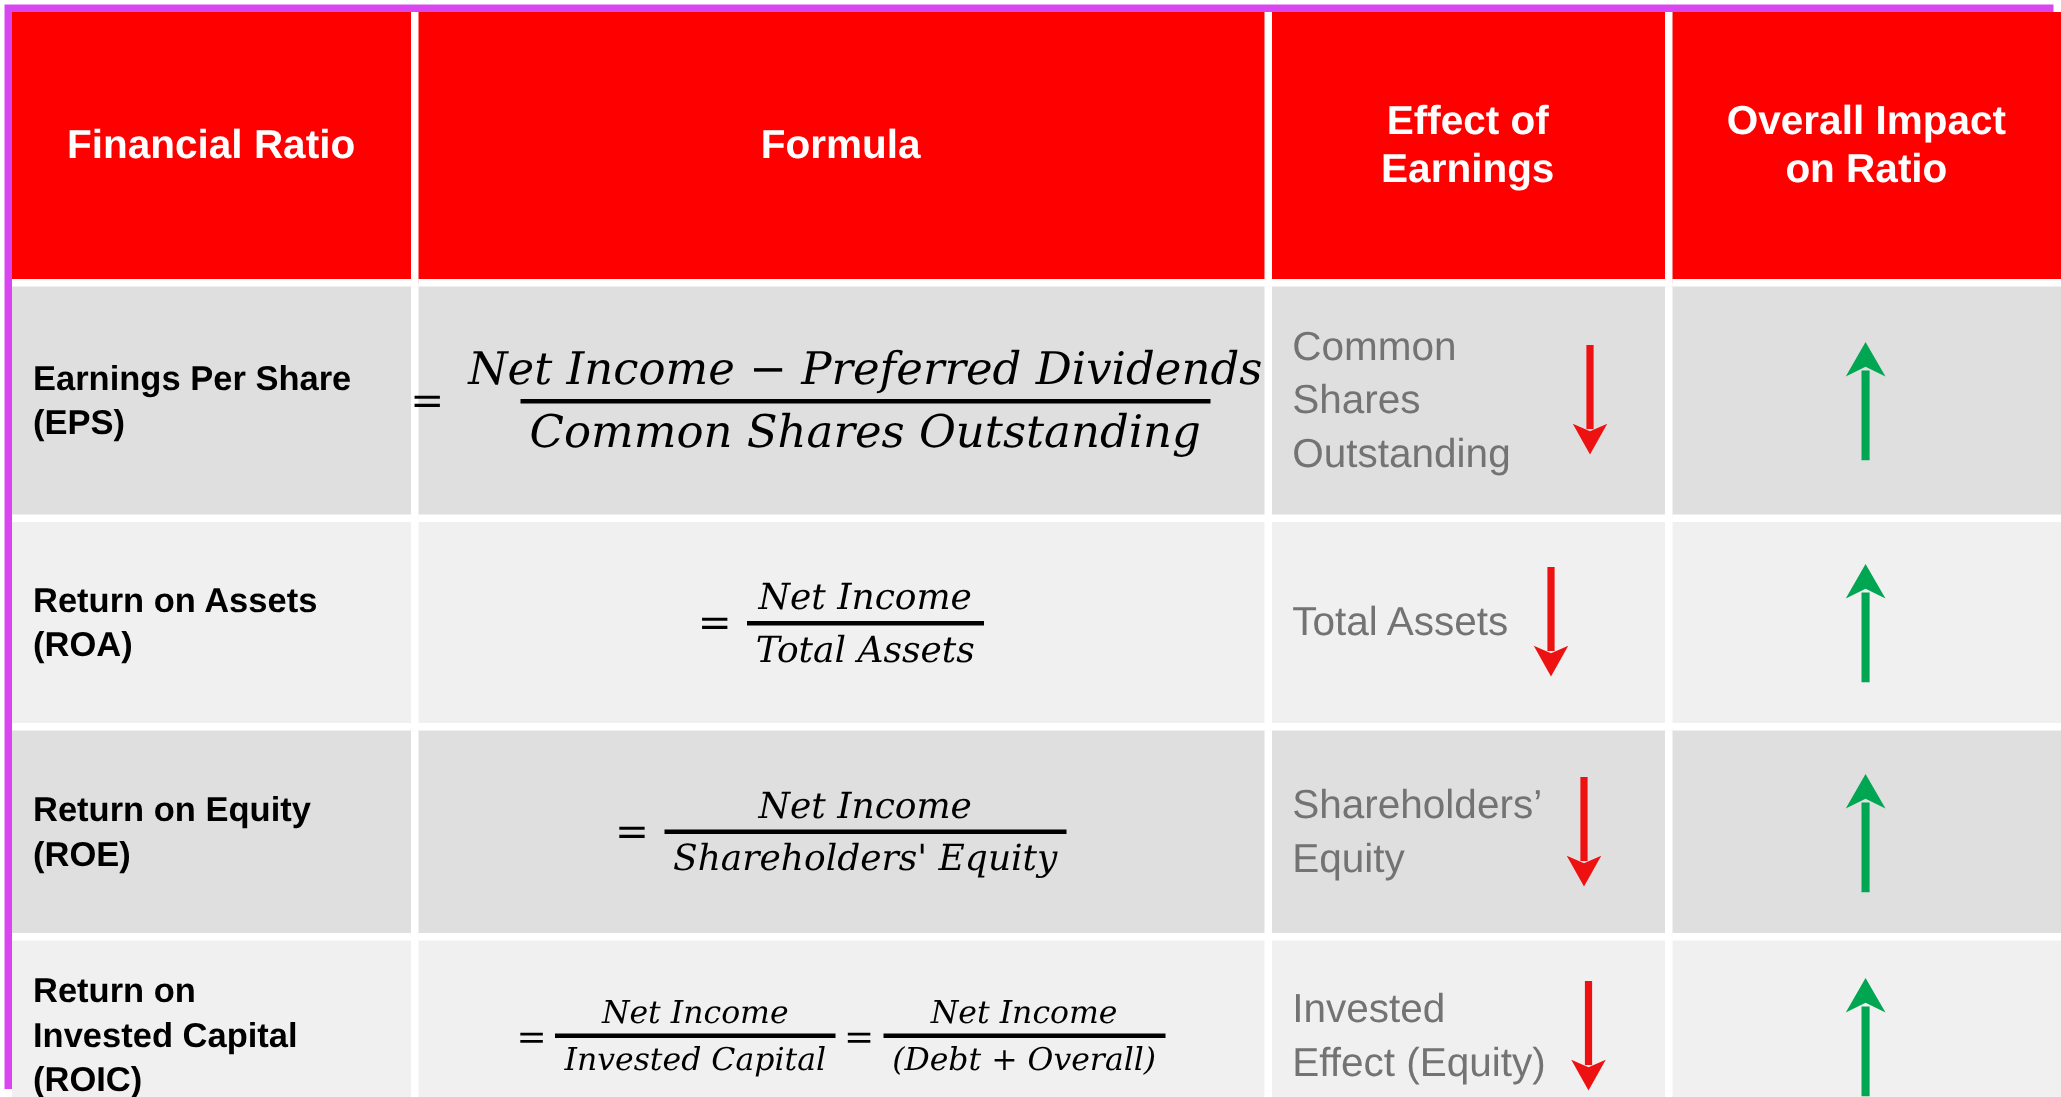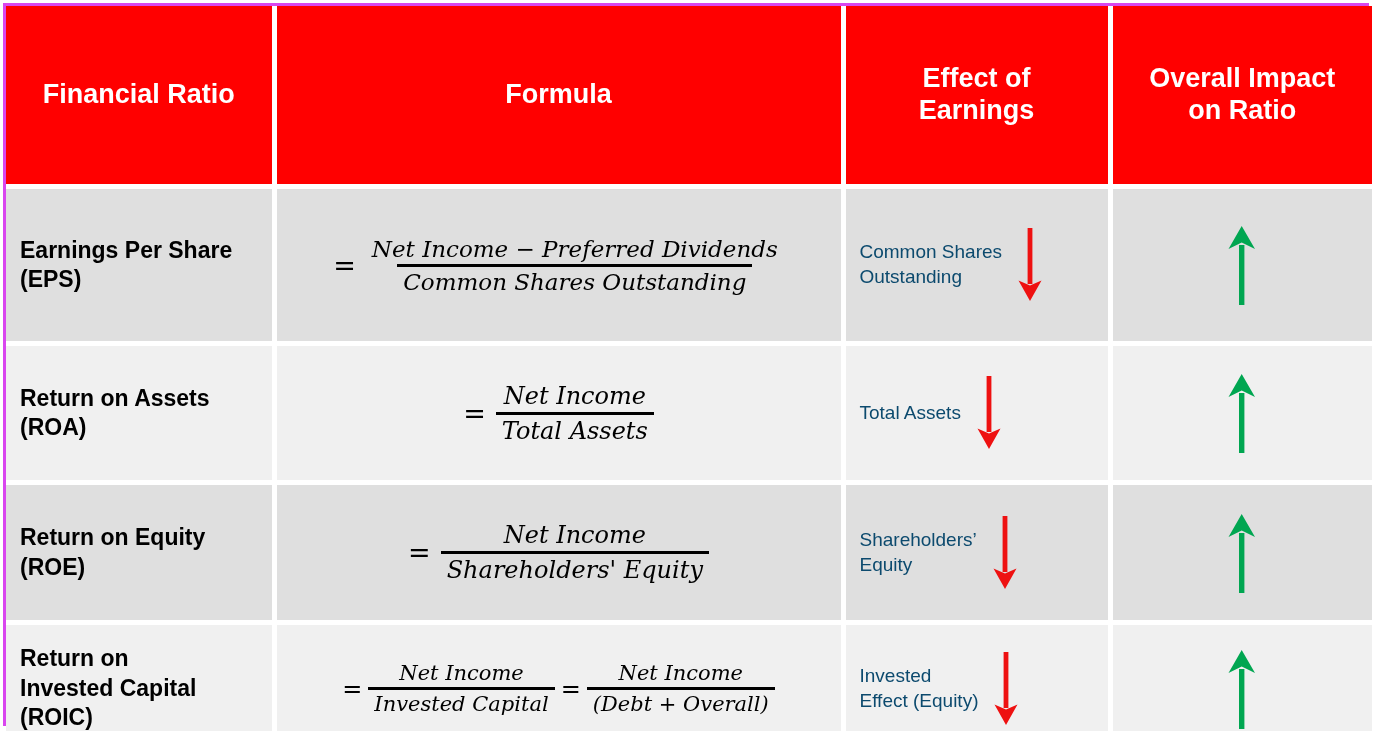--- a/index.html
+++ b/index.html
@@ -14,21 +14,21 @@
     overflow: hidden;
   }
 
   .table-wrap {
     position: absolute;
     left: 3px;
     top: 3px;
     width: 1366px;
     height: 723px;
     box-sizing: border-box;
-    border: 3px solid #d946ef;
+    border: 5px solid #d946ef;
     background: #ffffff;
   }
 
   table.ratio-table {
     width: 100%;
     height: 100%;
     border-collapse: collapse;
     table-layout: fixed;
   }
 
@@ -105,39 +105,39 @@
     padding: 0 6px 2px 6px;
     white-space: nowrap;
   }
   .frac .den {
     border-top: 3px solid #000000;
     padding: 2px 6px 0 6px;
     white-space: nowrap;
     font-style: italic;
   }
 
-  .f-size-lg .num, .f-size-lg .den { font-size: 23px; }
+  .f-size-lg .num, .f-size-lg .den { font-size: 30px; }
   .f-size-md .num, .f-size-md .den { font-size: 24px; }
   .f-size-sm .num, .f-size-sm .den { font-size: 21px; }
 
   .formula.f-row4 { gap: 6px; }
   .formula.f-row4 .eq { font-size: 24px; }
 
   
   .effect {
     display: flex;
     align-items: center;
     justify-content: flex-start;
     gap: 6px;
     padding: 0 8px 0 14px;
   }
   .effect-text {
-    font-size: 19px;
+    font-size: 27px;
     line-height: 1.3;
-    color: #0c4a6e;
+    color: #737373;
     max-width: 170px;
   }
   .arrow-slot {
     flex: 0 0 auto;
     display: flex;
     align-items: center;
     justify-content: center;
     width: 44px;
   }
 

